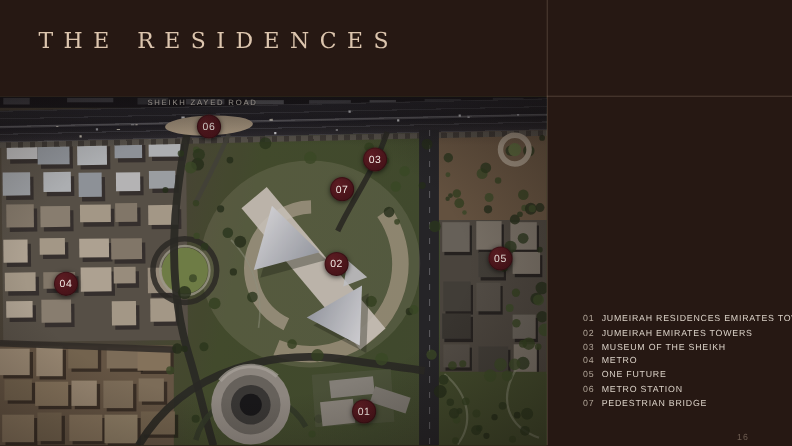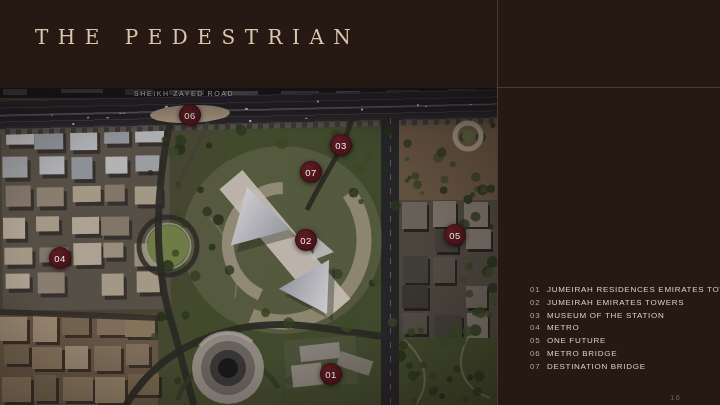--- a/index.html
+++ b/index.html
@@ -80,21 +80,21 @@
   .lg-label{color:var(--c-legend-label,#dbd2c8);letter-spacing:.7px;white-space:nowrap;}
 
   .footmark{position:absolute;left:670px;top:393px;font-size:8px;letter-spacing:1px;
     color:rgba(210,190,170,.40);}
 </style>
 </head>
 <body>
 
 <div class="stage">
 
-  <div class="title">THE PEDESTRIAN</div>
+  <div class="title">THE RESIDENCES</div>
 
   <div class="vline"></div>
   <div class="hline"></div>
 
   <div class="map">
     <div class="layer d-left">
         <div style="position: absolute; left: 4.56747px; top: 3.06246px; width: 28.3428px; height: 15.3947px; background: rgb(196, 198, 199); box-shadow: rgba(18, 16, 20, 0.5) 3px 4px 0px;"></div>
         <div style="position: absolute; left: 33.2655px; top: 0.34392px; width: 28.8554px; height: 22.7824px; background: rgb(153, 160, 166); box-shadow: rgba(18, 16, 20, 0.5) 3px 4px 0px;"></div>
         <div style="position: absolute; left: 68.7392px; top: 3.02518px; width: 26.9968px; height: 21.2385px; background: rgb(188, 192, 195); box-shadow: rgba(18, 16, 20, 0.5) 3px 4px 0px;"></div>
         <div style="position: absolute; left: 103.261px; top: 1.81232px; width: 24.3336px; height: 15.7355px; background: rgb(153, 160, 166); box-shadow: rgba(18, 16, 20, 0.5) 3px 4px 0px;"></div>
@@ -363,34 +363,34 @@
       <div class="lg-row">
         <span class="lg-num">01</span>
         <span class="lg-label">JUMEIRAH RESIDENCES EMIRATES TOWERS</span>
       </div>
       <div class="lg-row">
         <span class="lg-num">02</span>
         <span class="lg-label">JUMEIRAH EMIRATES TOWERS</span>
       </div>
       <div class="lg-row">
         <span class="lg-num">03</span>
-        <span class="lg-label">MUSEUM OF THE STATION</span>
+        <span class="lg-label">MUSEUM OF THE SHEIKH</span>
       </div>
       <div class="lg-row">
         <span class="lg-num">04</span>
         <span class="lg-label">METRO</span>
       </div>
       <div class="lg-row">
         <span class="lg-num">05</span>
         <span class="lg-label">ONE FUTURE</span>
       </div>
       <div class="lg-row">
         <span class="lg-num">06</span>
-        <span class="lg-label">METRO BRIDGE</span>
+        <span class="lg-label">METRO STATION</span>
       </div>
       <div class="lg-row">
         <span class="lg-num">07</span>
-        <span class="lg-label">DESTINATION BRIDGE</span>
+        <span class="lg-label">PEDESTRIAN BRIDGE</span>
       </div>
     </div>
 
   <div class="footmark">16</div>
 </div>
 
 </body></html>

